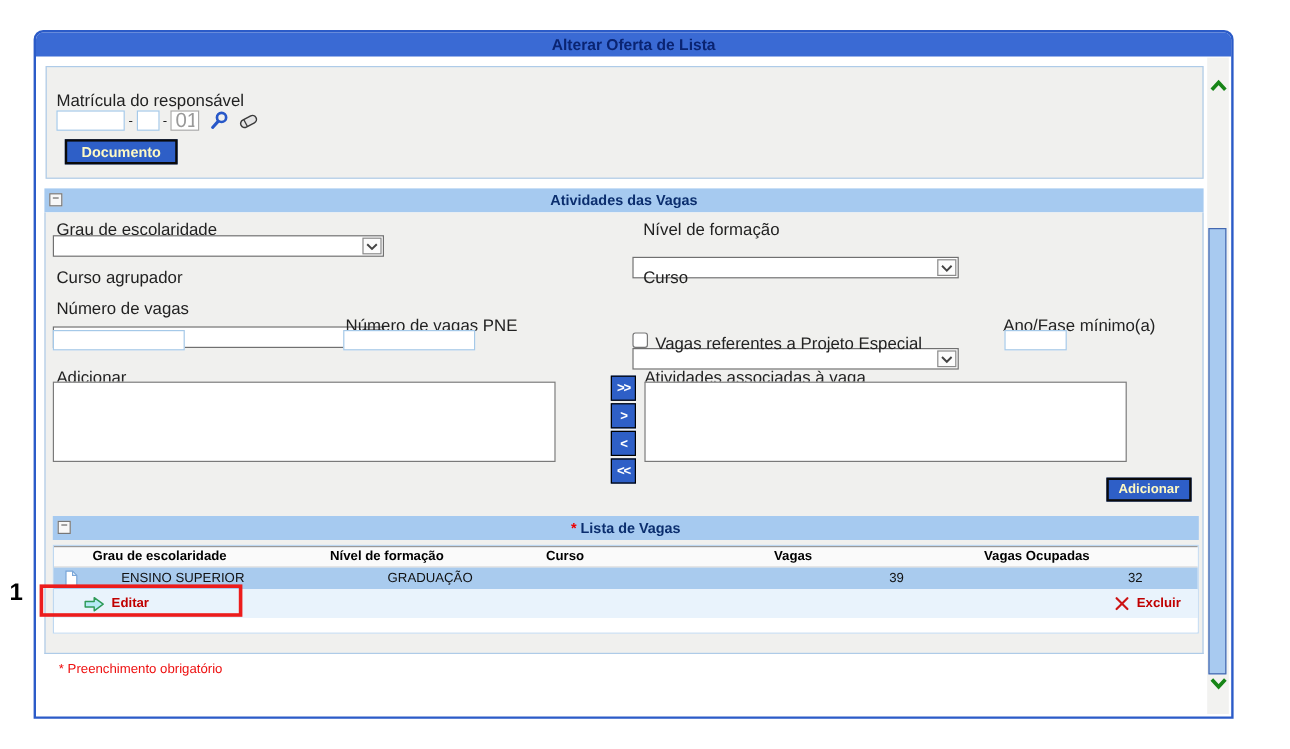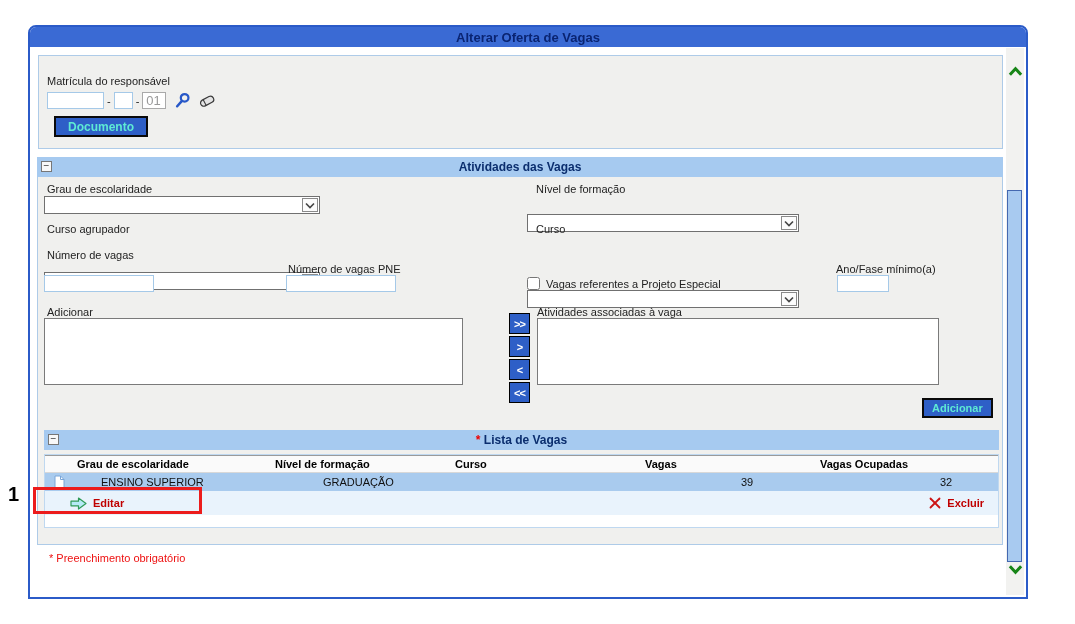--- a/index.html
+++ b/index.html
@@ -9,29 +9,29 @@
   
   .window { position:absolute; left:28px; top:25px; width:1000px; height:574px;
             background:#fff; border:2px solid #2B5BC8; border-radius:8px 8px 0 0; }
   .titlebar { position:absolute; left:0; top:0; right:0; height:20px; background:#3A6AD4;
               border-radius:6px 6px 0 0; display:flex; align-items:center; justify-content:center; }
   .titlebar span { color:#0A2472; font-size:13px; font-weight:bold; }
 
   
   .panel1 { position:absolute; left:8px; top:28px; width:965px; height:94px;
             background:#F0F0EE; border:1px solid #AECBE8; }
-  .lbl { font-size:11px; color:#222; white-space:nowrap; }
+  .lbl { font-size:14px; color:#222; white-space:nowrap; }
   .fieldrow { position:absolute; left:8px; top:36px; display:flex; align-items:center; gap:3px; }
-  .in { height:17px; font-size:13px; padding:1px 3px; border:1px solid #A5C9E8; background:#fff;
+  .in { height:17px; font-size:17px; padding:1px 3px; border:1px solid #A5C9E8; background:#fff;
         font-family:"Liberation Sans", sans-serif; }
   .in.gray { border:1px solid #A9A9A9; color:#999; }
   .dash { font-size:11px; color:#222; }
   .iconbtn { background:none; border:none; cursor:pointer; padding:0; display:flex; align-items:center; }
 
-  .btn-blue { background:#2E5FC7; color:#5eead4; font-weight:bold; font-size:12px;
+  .btn-blue { background:#2E5FC7; color:#fef9c3; font-weight:bold; font-size:12px;
               border:2px solid #0A0A0A; height:21px; padding:0 12px; cursor:pointer;
               font-family:"Liberation Sans", sans-serif; display:inline-flex; align-items:center; }
 
   .panel2 { position:absolute; left:7px; top:130px; width:966px; }
   .sec-header { height:20px; background:#A6CAF0; position:relative;
                 display:flex; align-items:center; justify-content:center; }
   .sec-header .sec-title { color:#0B2E6E; font-size:12px; font-weight:bold; }
   .collapse-box { position:absolute; left:4px; top:4px; width:11px; height:11px; background:#F8F8F8;
                   border:1px solid #777; font-size:10px; line-height:8px; text-align:center;
                   color:#333; cursor:pointer; }
@@ -89,21 +89,21 @@
              border:3px solid #EC1C1C; pointer-events:none; }
   .ann-num { position:absolute; left:8px; top:483px; font-size:20px; font-weight:bold; color:#000; }
 </style>
 </head>
 <body>
 
 <div class="stage">
   <div class="window">
 
     <div class="titlebar">
-      <span>Alterar Oferta de Vagas</span>
+      <span>Alterar Oferta de Lista</span>
     </div>
 
     <div class="panel1">
       <div class="lbl abs" style="left:8px; top:19px;">Matrícula do responsável</div>
       <div class="fieldrow">
         <input class="in" style="width: 57px;" value="">
         <span class="dash">-</span>
         <input class="in" style="width: 19px;" value="">
         <span class="dash">-</span>
         <input class="in gray" style="width: 24px;" value="01">

